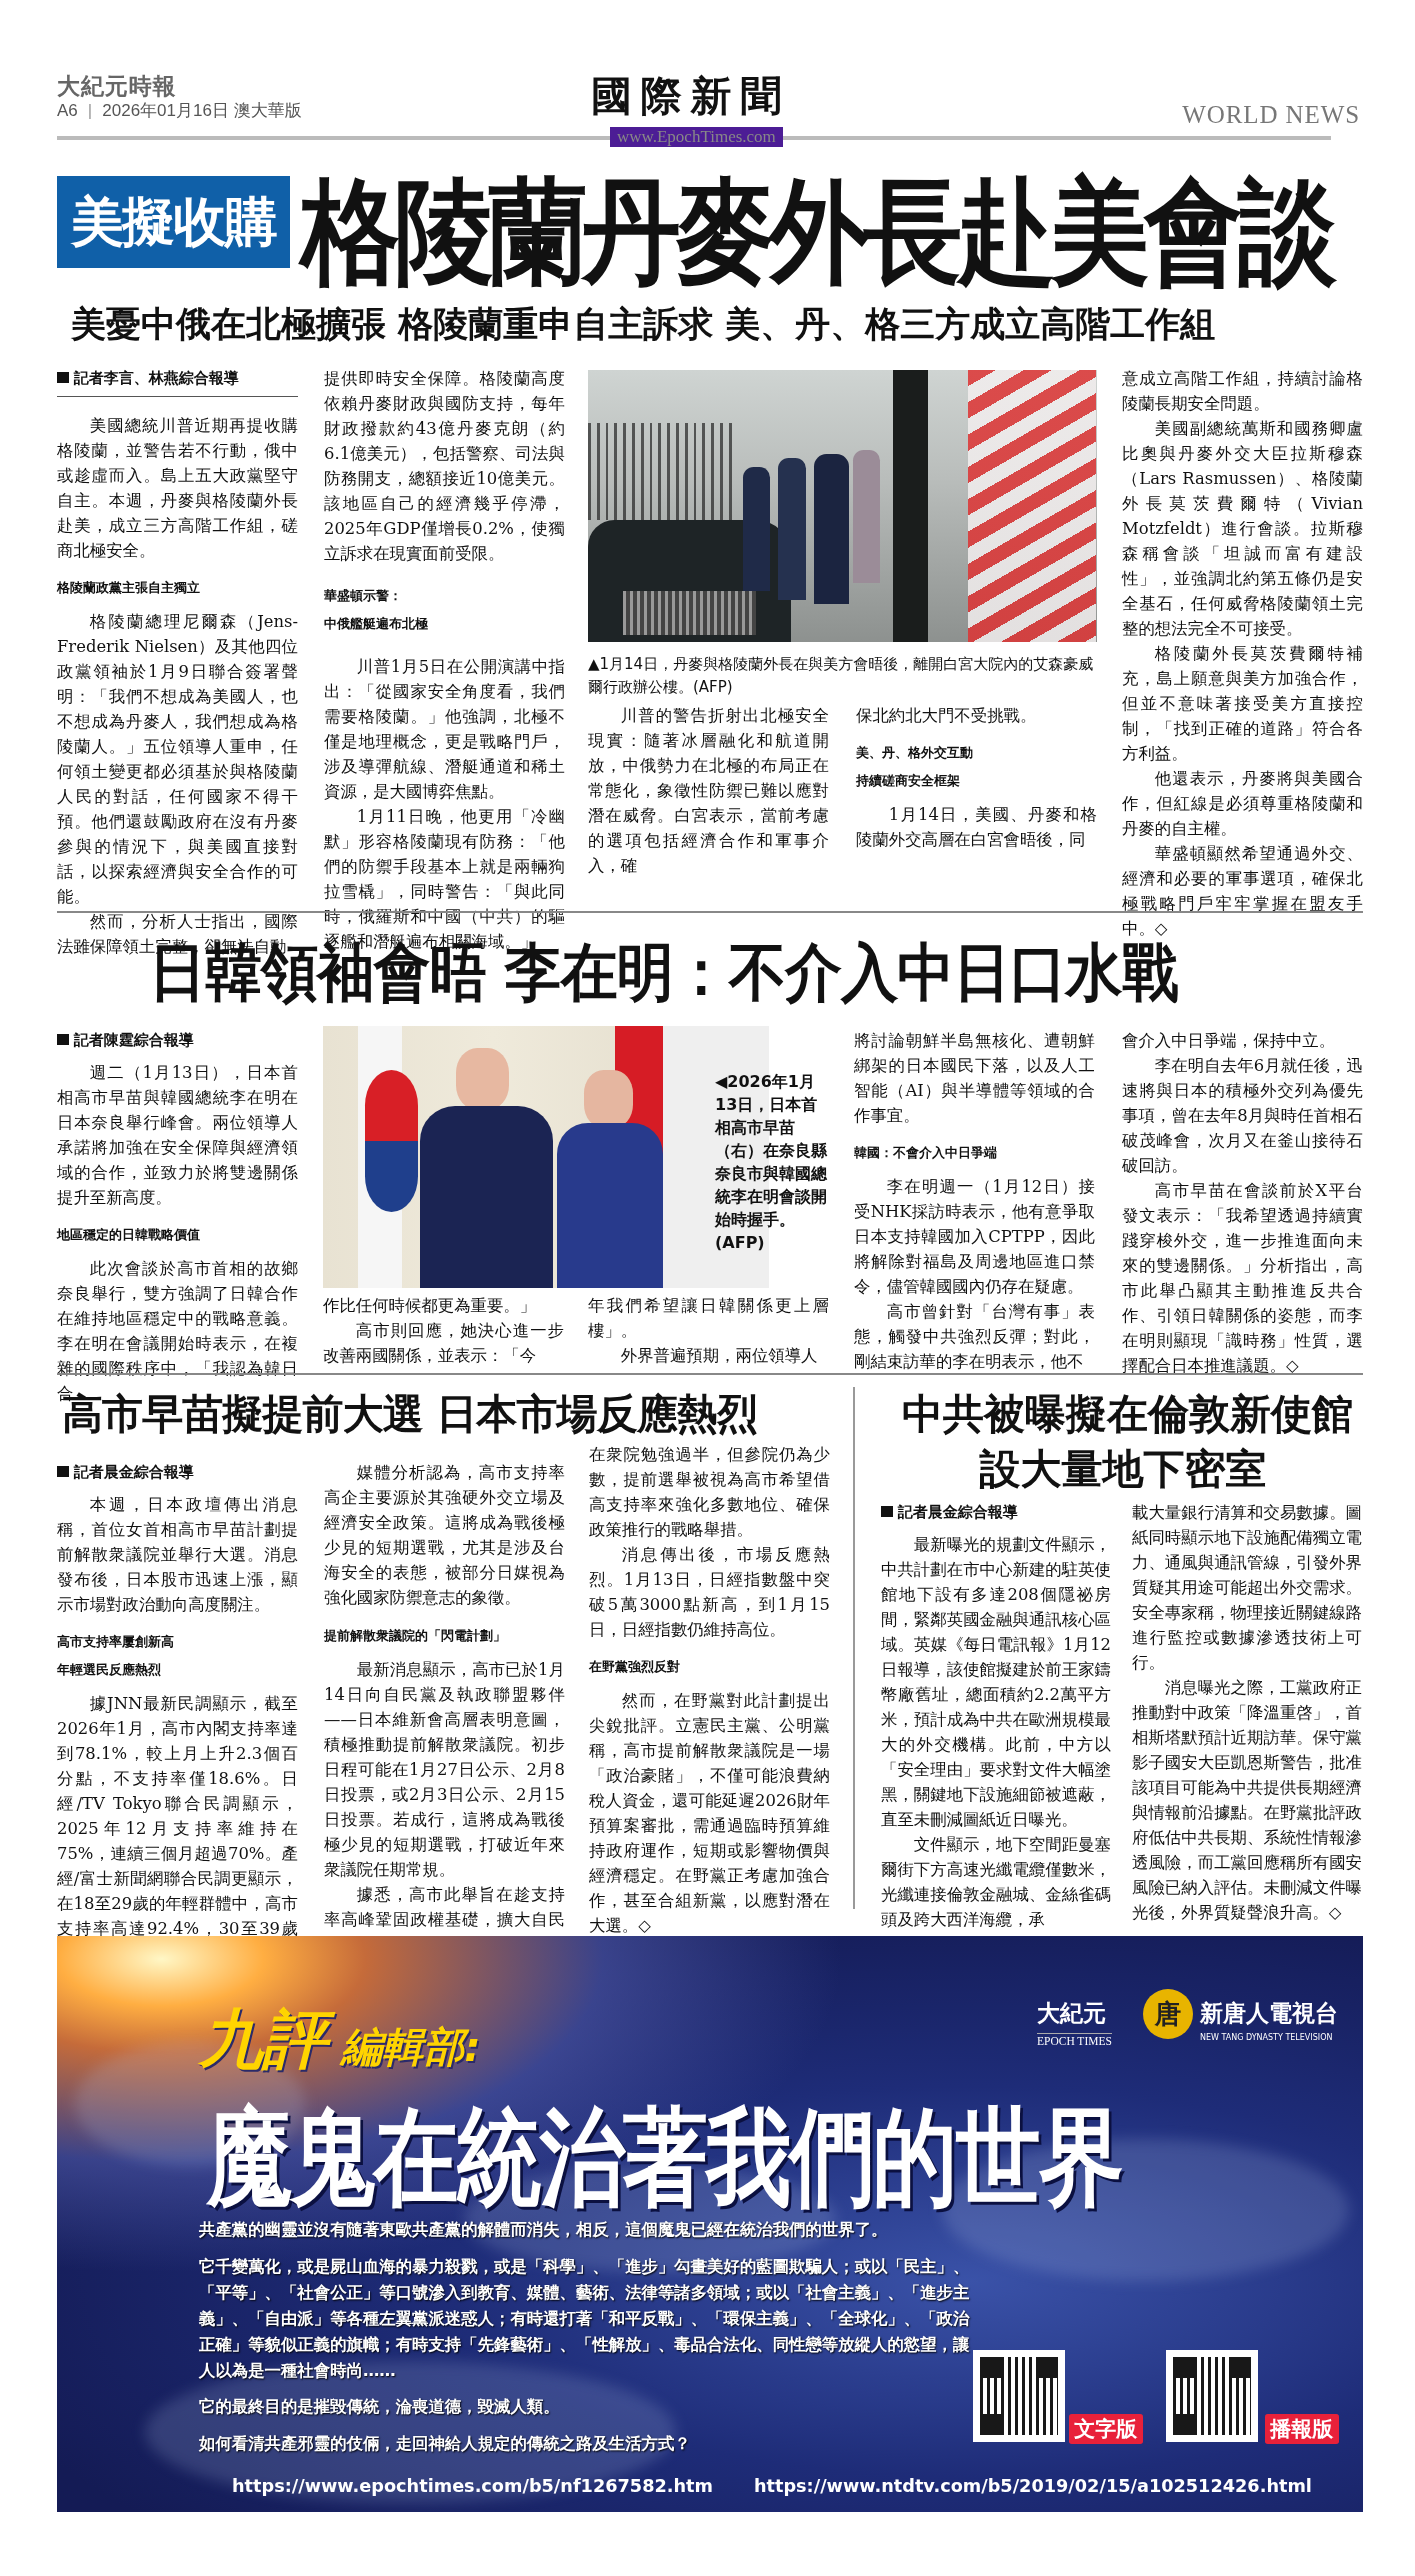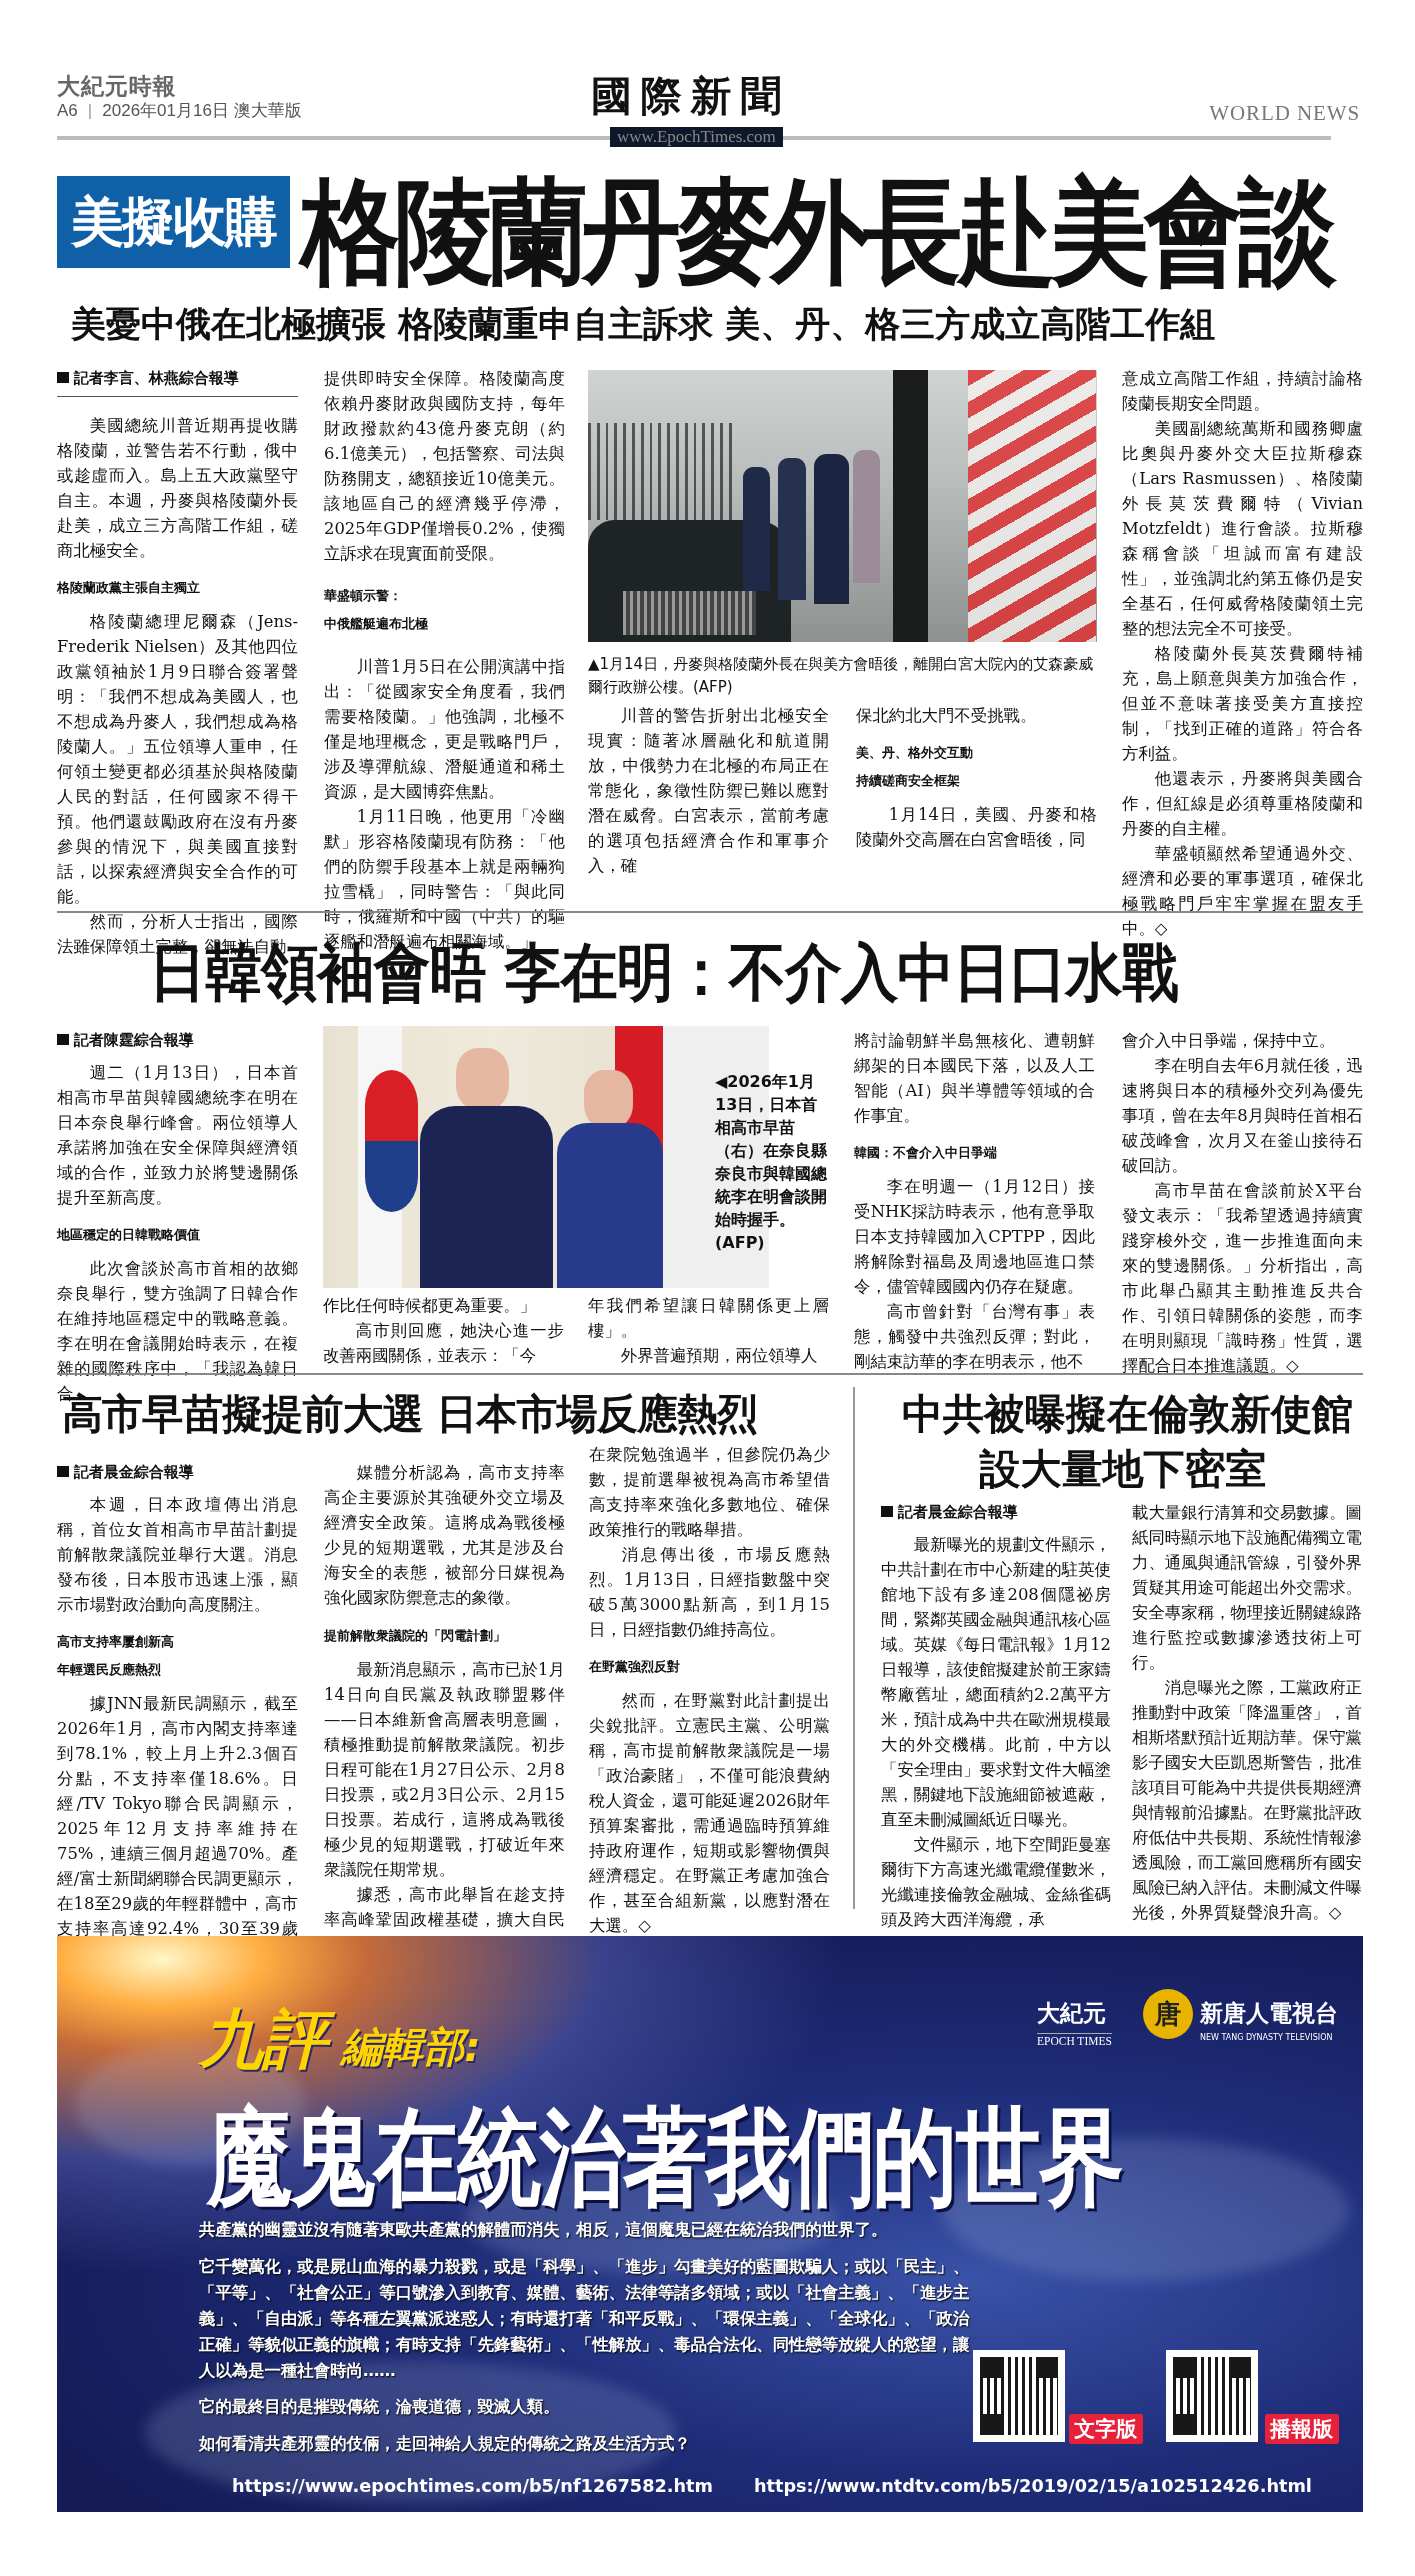--- a/index.html
+++ b/index.html
@@ -5,23 +5,23 @@
   * { box-sizing: border-box; margin: 0; padding: 0; }
   html, body { width: 1415px; height: 2576px; background: #ffffff; }
   body { position: relative; font-family: "DejaVu Serif", "Liberation Serif", serif; color: #111; overflow: hidden; }
   .abs { position: absolute; }
   .serif { font-family: "Liberation Serif", "DejaVu Serif", serif; text-align: right; }
 
   
   .logo { left: 57px; top: 71px; font-size: 23px; font-weight: bold; color: #666; letter-spacing: 0.9px; }
   .pageinfo { left: 57px; top: 99px; font-size: 17px; color: #555; font-family: "Liberation Sans", sans-serif; }
   .section-title { left: 591px; top: 69px; font-size: 41px; font-weight: bold; letter-spacing: 8.8px; font-family: "DejaVu Sans", sans-serif; color: #111; }
-  .world-news { right: 55px; top: 101px; font-size: 21px; color: #777; font-family: "Liberation Serif", serif; letter-spacing: 0.9px; }
+  .world-news { right: 55px; top: 101px; font-size: 25px; color: #777; font-family: "Liberation Serif", serif; letter-spacing: 0.9px; }
   .rule-top { left: 57px; top: 136px; width: 1274px; height: 3.5px; background: #bbb; }
-  .url-top { left: 610px; top: 127px; padding: 0 7px; background: #0f172a; font-size: 17px; color: #888; font-family: "Liberation Serif", serif; }
+  .url-top { left: 610px; top: 127px; padding: 0 7px; background: #4c1d95; font-size: 17px; color: #888; font-family: "Liberation Serif", serif; }
 
   
   .kicker { left: 57px; top: 176px; width: 233px; height: 92px; background: #1060a8; color: #fff; font-family: "DejaVu Sans", sans-serif; font-weight: bold; font-size: 53px; line-height: 92px; text-align: center; letter-spacing: -1.8px; }
   .headline { left: 301px; top: 165px; font-family: "DejaVu Sans", sans-serif; font-weight: bold; font-size: 99px; line-height: 115px; letter-spacing: -5.3px; transform: scaleY(1.15); transform-origin: top left; white-space: nowrap; }
   .subhead { left: 71px; top: 301px; font-family: "DejaVu Sans", sans-serif; font-weight: bold; font-size: 35px; letter-spacing: 0px; white-space: nowrap; }
 
   
   .col { position: absolute; font-size: 16.4px; line-height: 25px; text-align: justify; }
   .col p { text-indent: 2em; }
   .byline { font-family: "DejaVu Sans", sans-serif; font-weight: bold; font-size: 15px; padding-bottom: 5.3px; margin-bottom: 8.8px; }

